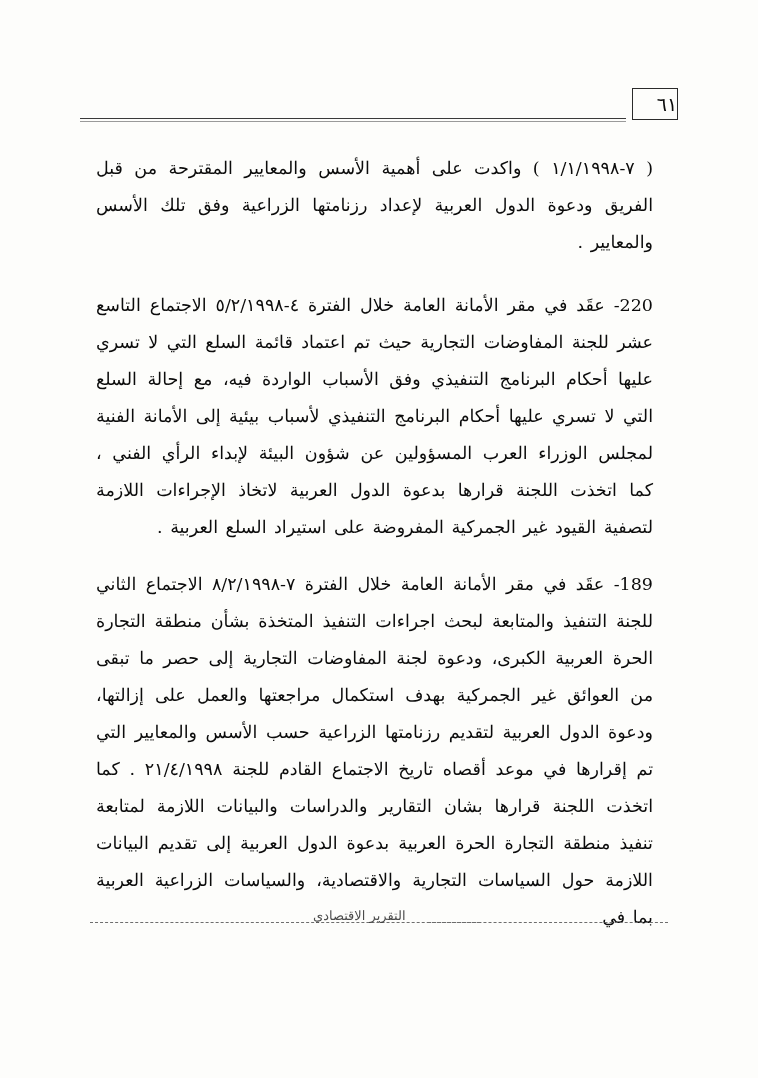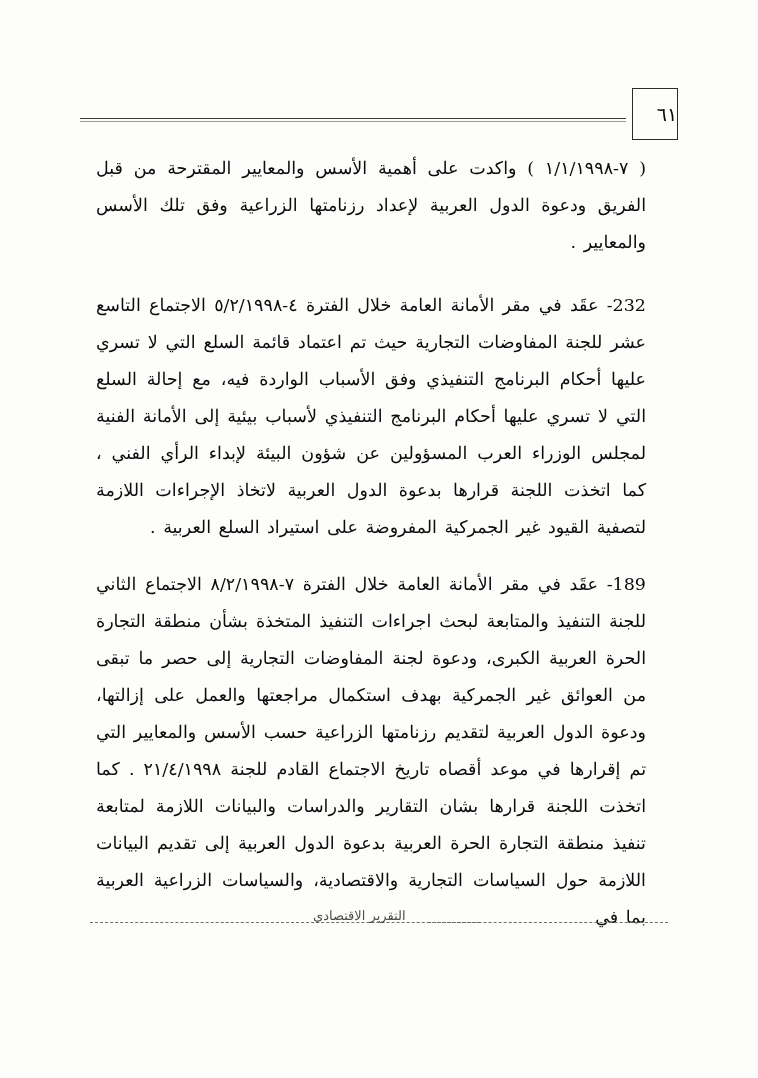--- a/index.html
+++ b/index.html
@@ -28,21 +28,21 @@
     top: 88px;
     left: 80px;
     right: 80px;
     height: 40px;
   }
   .page-number-box {
     position: absolute;
     right: 0;
     top: 0;
     width: 46px;
-    height: 52px;
+    height: 32px;
     border: 1px solid #2b2b2b;
     box-sizing: border-box;
     display: flex;
     align-items: center;
     justify-content: center;
     font-size: 19px;
     letter-spacing: 1px;
     background: #fdfdfb;
     padding-left: 24px;
   }
@@ -66,21 +66,21 @@
   
   .content {
     position: absolute;
     top: 150px;
     right: 96px;
     left: 96px;
     text-align: justify;
     text-justify: inter-word;
   }
   .para {
-    margin: 0 16px 20px 0;
+    margin: 0 9px 20px 0;
     font-size: 17.5px;
     line-height: 37px;
     text-align: justify;
     word-spacing: 2px;
   }
   .para.first {
     margin-bottom: 26px;
   }
   .para.numbered {
     padding-right: 0;
@@ -133,21 +133,21 @@
     <div class="page-number-box">٦١</div>
   </div>
 
   <div class="content">
 
     <p class="para first">
       <span class="para-body">( ٧-١/١/١٩٩٨ ) واكدت على أهمية الأسس والمعايير المقترحة من قبل الفريق ودعوة الدول العربية لإعداد رزنامتها الزراعية وفق تلك الأسس والمعايير .</span>
     </p>
 
     <p class="para numbered">
-      <span class="num">232-</span>
+      <span class="num">220-</span>
       <span class="para-body">عقَد في مقر الأمانة العامة خلال الفترة ٤-٥/٢/١٩٩٨ الاجتماع التاسع عشر للجنة المفاوضات التجارية حيث تم اعتماد قائمة السلع التي لا تسري عليها أحكام البرنامج التنفيذي وفق الأسباب الواردة فيه، مع إحالة السلع التي لا تسري عليها أحكام البرنامج التنفيذي لأسباب بيئية إلى الأمانة الفنية لمجلس الوزراء العرب المسؤولين عن شؤون البيئة لإبداء الرأي الفني ، كما اتخذت اللجنة قرارها بدعوة الدول العربية  لاتخاذ الإجراءات اللازمة لتصفية القيود غير الجمركية المفروضة على استيراد السلع العربية .</span>
     </p>
 
     <p class="para numbered">
       <span class="num">189-</span>
       <span class="para-body">عقَد في مقر الأمانة العامة خلال الفترة ٧-٨/٢/١٩٩٨ الاجتماع الثاني للجنة التنفيذ والمتابعة لبحث اجراءات التنفيذ المتخذة بشأن منطقة التجارة الحرة العربية الكبرى، ودعوة لجنة المفاوضات التجارية إلى حصر ما تبقى من العوائق غير الجمركية بهدف استكمال مراجعتها والعمل على إزالتها، ودعوة الدول العربية لتقديم رزنامتها الزراعية حسب الأسس والمعايير التي تم إقرارها في موعد أقصاه تاريخ الاجتماع القادم للجنة ٢١/٤/١٩٩٨ . كما اتخذت اللجنة قرارها بشان التقارير والدراسات والبيانات اللازمة لمتابعة تنفيذ منطقة التجارة الحرة  العربية بدعوة الدول العربية إلى  تقديم البيانات اللازمة حول السياسات التجارية والاقتصادية، والسياسات الزراعية العربية بما في</span>
     </p>
 
   </div>
 

